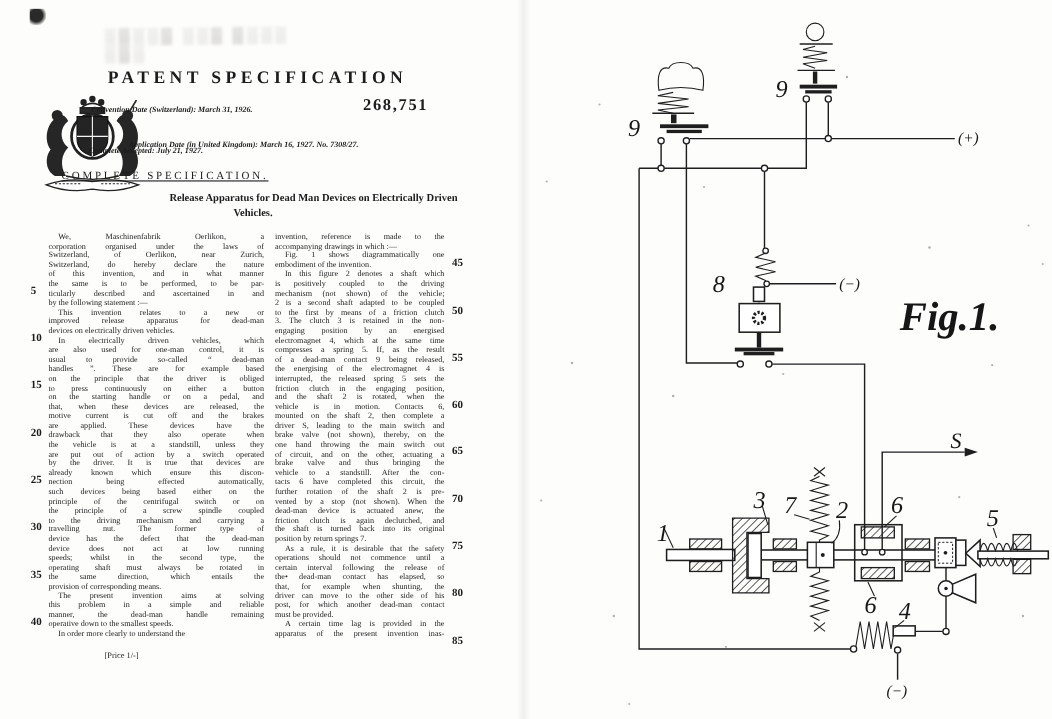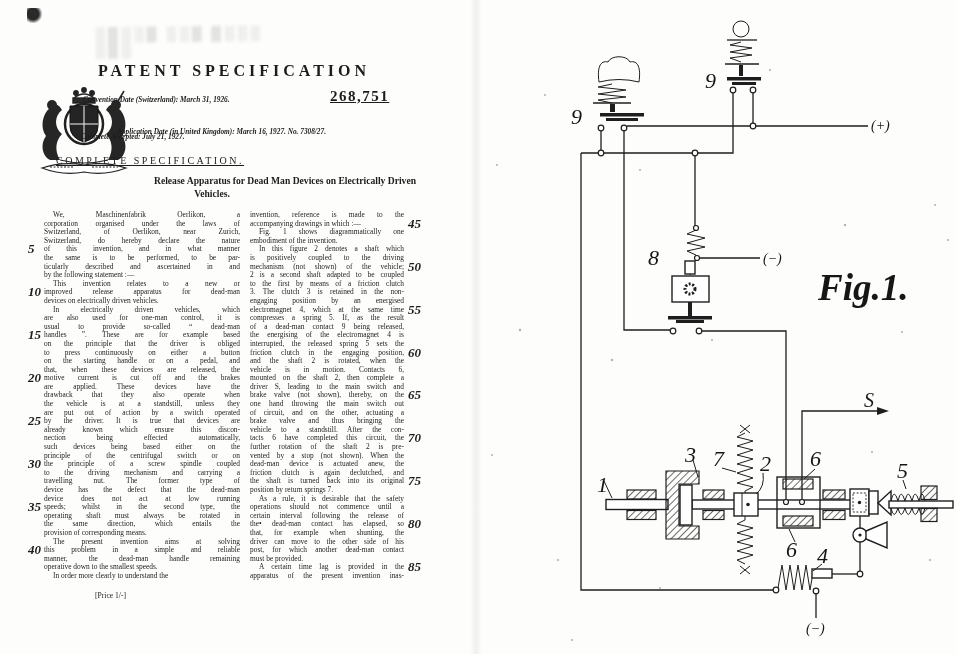--- a/index.html
+++ b/index.html
@@ -6,38 +6,38 @@
   body{width:956px;height:654px;position:relative;background:#fdfdfc;overflow:hidden;
        font-family:"Liberation Serif","DejaVu Serif",serif;color:#1c1c1c;}
   .abs{position:absolute;}
   
   #stamp{left:95px;top:26px;width:180px;height:30px;color:#979590;filter:blur(1.5px);
          font-size:14px;letter-spacing:3px;transform:rotate(-.6deg);}
   #corner-smudge{left:27px;top:8px;width:15px;height:15px;
          background:radial-gradient(ellipse at 40% 40%, #2a2a2a 0 45%, rgba(42,42,42,0) 75%);}
   #patent-title{left:64px;top:62px;width:340px;text-align:center;font-weight:bold;
          font-size:16px;letter-spacing:4px;}
-  #patent-number{left:330px;top:88px;font-weight:bold;font-size:15px;letter-spacing:1.5px;text-decoration:underline;}
+  #patent-number{left:330px;top:88px;font-weight:bold;font-size:15px;letter-spacing:1.5px;}
   .hdr-it{font-style:italic;font-weight:bold;font-size:7.3px;text-align:left;}
   #hdr1{left:83px;top:95px;width:300px;}
   #hdr2{left:117px;top:127px;width:300px;}
   #hdr3{left:81px;top:132px;width:300px;}
   #complete-spec{left:56px;top:155px;width:340px;text-align:left;font-size:10px;letter-spacing:2.5px;text-decoration:underline;}
   #inv-title1{left:36px;top:175px;width:380px;text-align:right;font-weight:bold;font-size:9.6px;}
-  #inv-title2{left:22px;top:188px;width:380px;text-align:center;font-weight:bold;font-size:9.6px;}
+  #inv-title2{left:40px;top:188px;width:380px;text-align:center;font-weight:bold;font-size:9.6px;}
   #price-note{left:95px;top:591px;font-size:7.6px;}
   
   .col{position:absolute;top:211px;font-size:7.4px;}
   #col-left{left:44px;width:196px;}
   #col-right{left:250px;width:154px;}
   .tl{position:relative;height:8.6px;line-height:8.6px;text-align:justify;text-align-last:justify;
       white-space:normal;}
   .tl.pend{text-align-last:left;}
   .tl.ind{text-indent:9px;}
-  .ln{position:absolute;top:0;font-weight:bold;font-size:13px;font-style:italic;}
+  .ln{position:absolute;top:16px;font-weight:bold;font-size:10px;}
   #col-left .ln{left:-16px;}
   #col-right .ln{right:-17px;left:auto;}
   
   #gutter{left:470px;top:0;width:12px;height:654px;
           background:linear-gradient(90deg,rgba(0,0,0,0) 0,rgba(0,0,0,.05) 50%,rgba(0,0,0,0) 100%);}
   
   #fig-svg{position:absolute;left:0;top:0;pointer-events:none;}
   #fig-svg .w{stroke:#1e1e1e;stroke-width:1.3;fill:none;}
   #fig-svg .thin{stroke:#1e1e1e;stroke-width:1;fill:none;}
   #fig-svg .jc{stroke:#1e1e1e;stroke-width:1.2;fill:#fff;}

